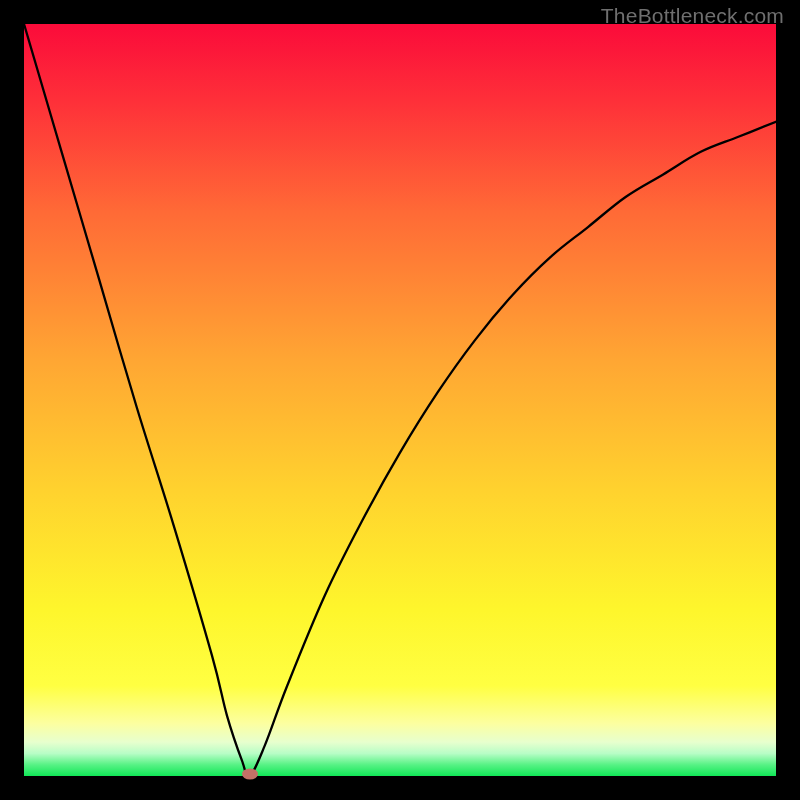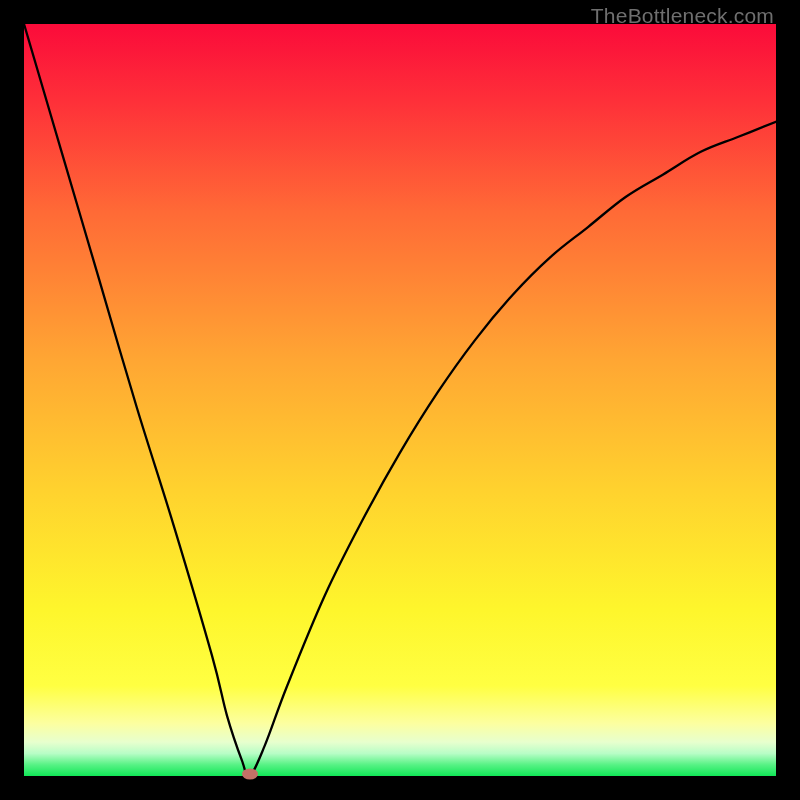--- a/index.html
+++ b/index.html
@@ -22,21 +22,21 @@
   .plot-bg {
     position: absolute;
     left: 0;
     top: 0;
     width: 752px;
     height: 752px;
   }
   .watermark {
     position: absolute;
     top: 4px;
-    right: 26px;
+    right: 16px;
     color: #6f6f6f;
     font-size: 21px;
     font-weight: 500;
     letter-spacing: 0.2px;
     font-family: Arial, Helvetica, sans-serif;
   }
   svg.curve {
     position: absolute;
     left: 0;
     top: 0;

